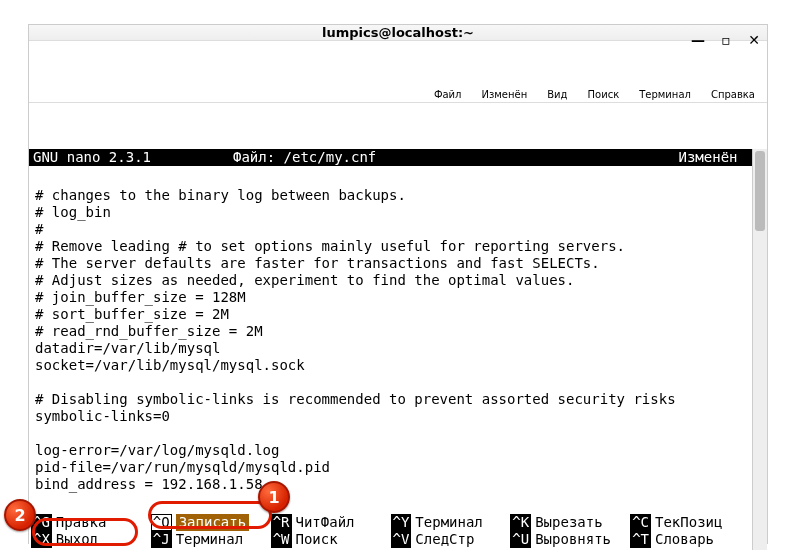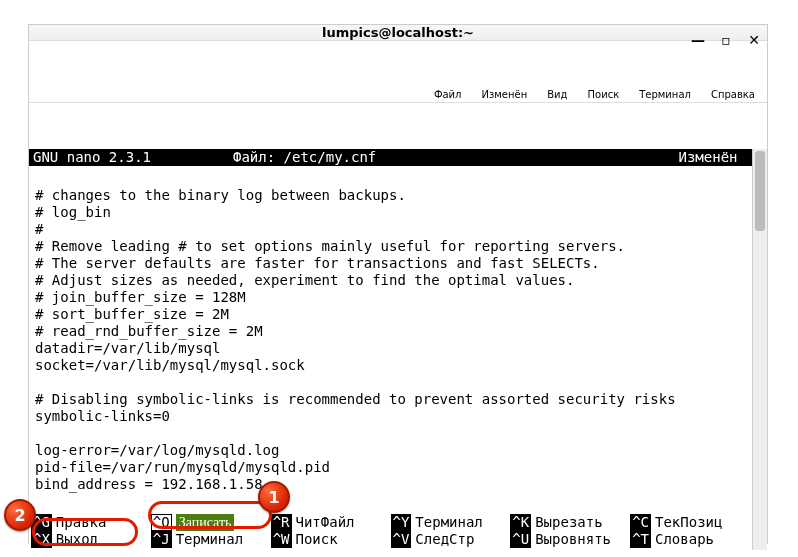--- a/index.html
+++ b/index.html
@@ -119,21 +119,21 @@
     white-space: nowrap;
   }
   .sc .key {
     background: #000;
     color: #fff;
     padding: 0 2px;
     font-weight: normal;
   }
   .sc .lbl { }
   .sc.hl .key { background: #fff; color: #000; box-shadow: 0 0 0 1px #000 inset;}
-  .sc.hl .lbl { background: #4d7c0f; color: #fff; padding: 7px 3px; font-family: Liberation Serif, serif;}
+  .sc.hl .lbl { background: #a16207; color: #fff; padding: 7px 3px;}
   .scrollbar {
     width: 14px;
     background: #eee;
     border-left: 1px solid #ccc;
     position: relative;
   }
   .scroll-thumb {
     position: absolute;
     left: 2px;
     right: 2px;

